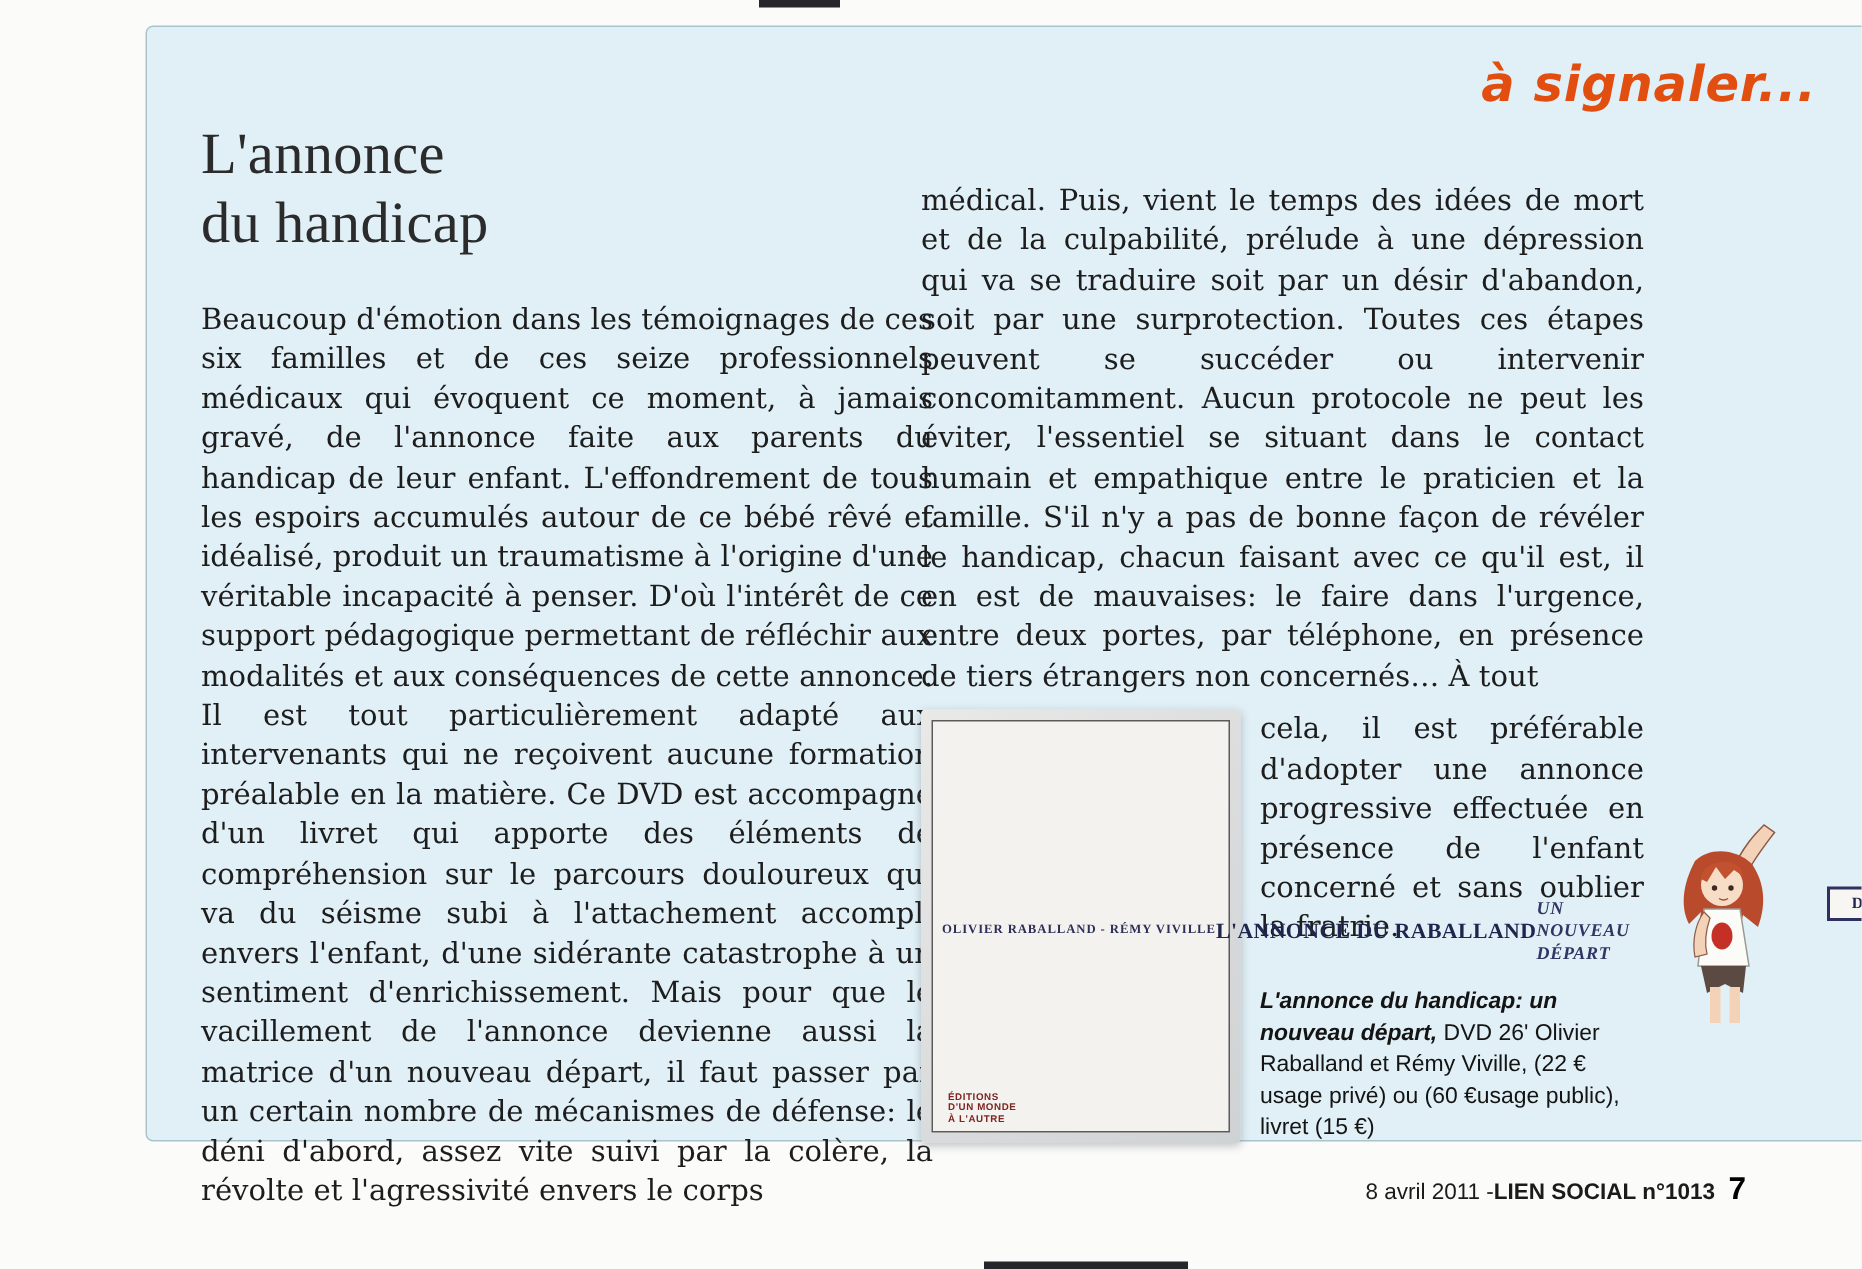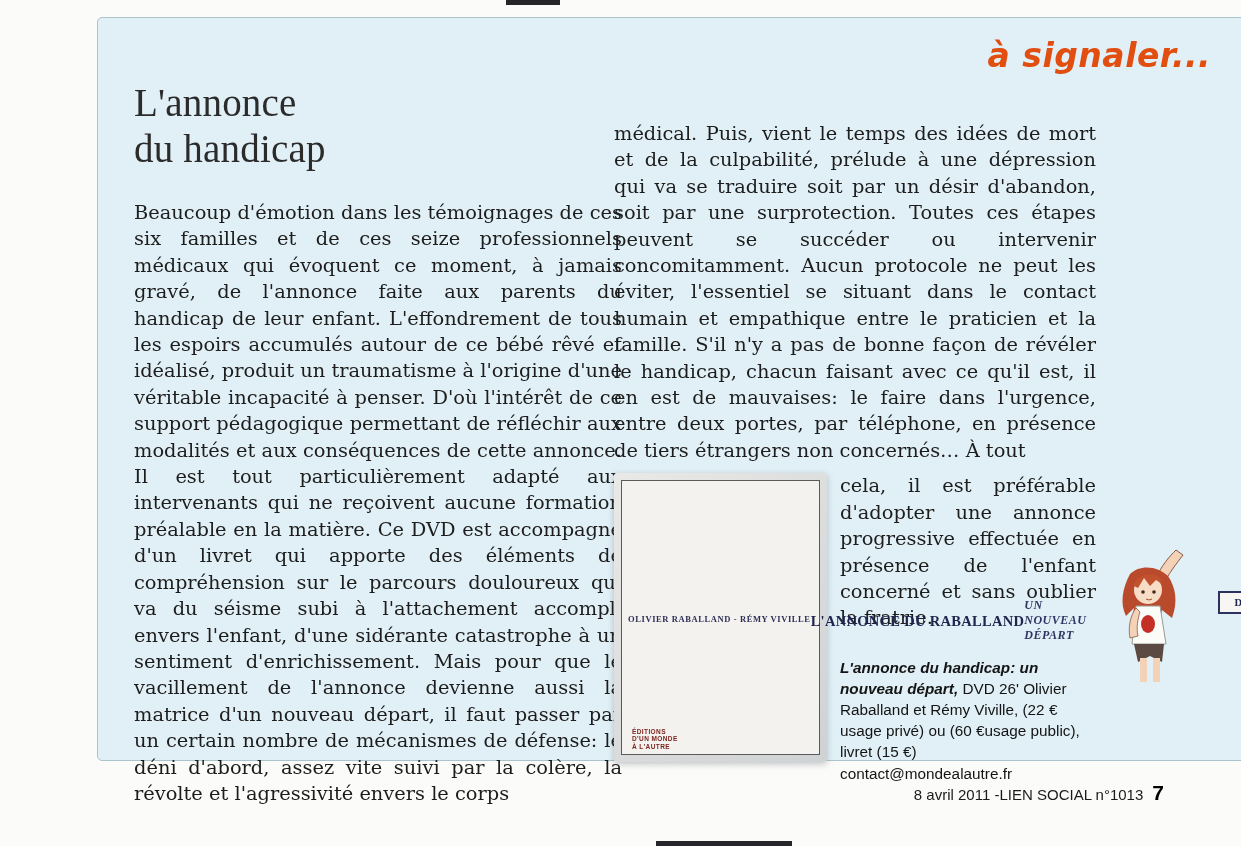--- a/index.html
+++ b/index.html
@@ -96,21 +96,21 @@
   }
   .cap-lead { font-weight:bold; font-style:italic; }
   .caption .cap-line { margin-top:1px; }
 
   .footer {
     position:absolute; right:77px; top:781px;
     font-family:"Liberation Sans", sans-serif;
     font-size:15px; color:#1b1b1b;
     display:flex; align-items:baseline;
   }
-  .footer .journal { font-weight:normal; }
+  .footer .journal { font-weight:bold; }
   .footer .page-num {
     font-weight:bold; font-size:21px; margin-left:9px; color:#000;
   }
 </style>
 </head>
 <body>
 
 <div class="scan-mark mark-top"></div>
 <div class="scan-mark mark-bottom"></div>
 
@@ -160,21 +160,20 @@
             <div>D'UN MONDE</div>
             <div>À L'AUTRE</div>
           </div>
         </div>
       </div>
 
       <div class="right-stack">
         <p class="body-text wrap-text">cela, il est préférable d'adopter une annonce progressive effectuée en présence de l'enfant concerné et sans oublier la fratrie.</p>
         <div class="caption">
           <p><span class="cap-lead">L'annonce du handicap: un nouveau départ,</span><span> DVD 26' Olivier Raballand et Rémy Viville, (22 € usage privé) ou (60 €usage public), livret (15 €)</span></p>
-          <div class="cap-line">contact@mondealautre.fr</div>
         </div>
       </div>
 
     </div>
   </div>
 </div>
 
 <div class="footer">
   <span>8 avril 2011 - </span>
   <span class="journal">LIEN SOCIAL n°1013</span>

